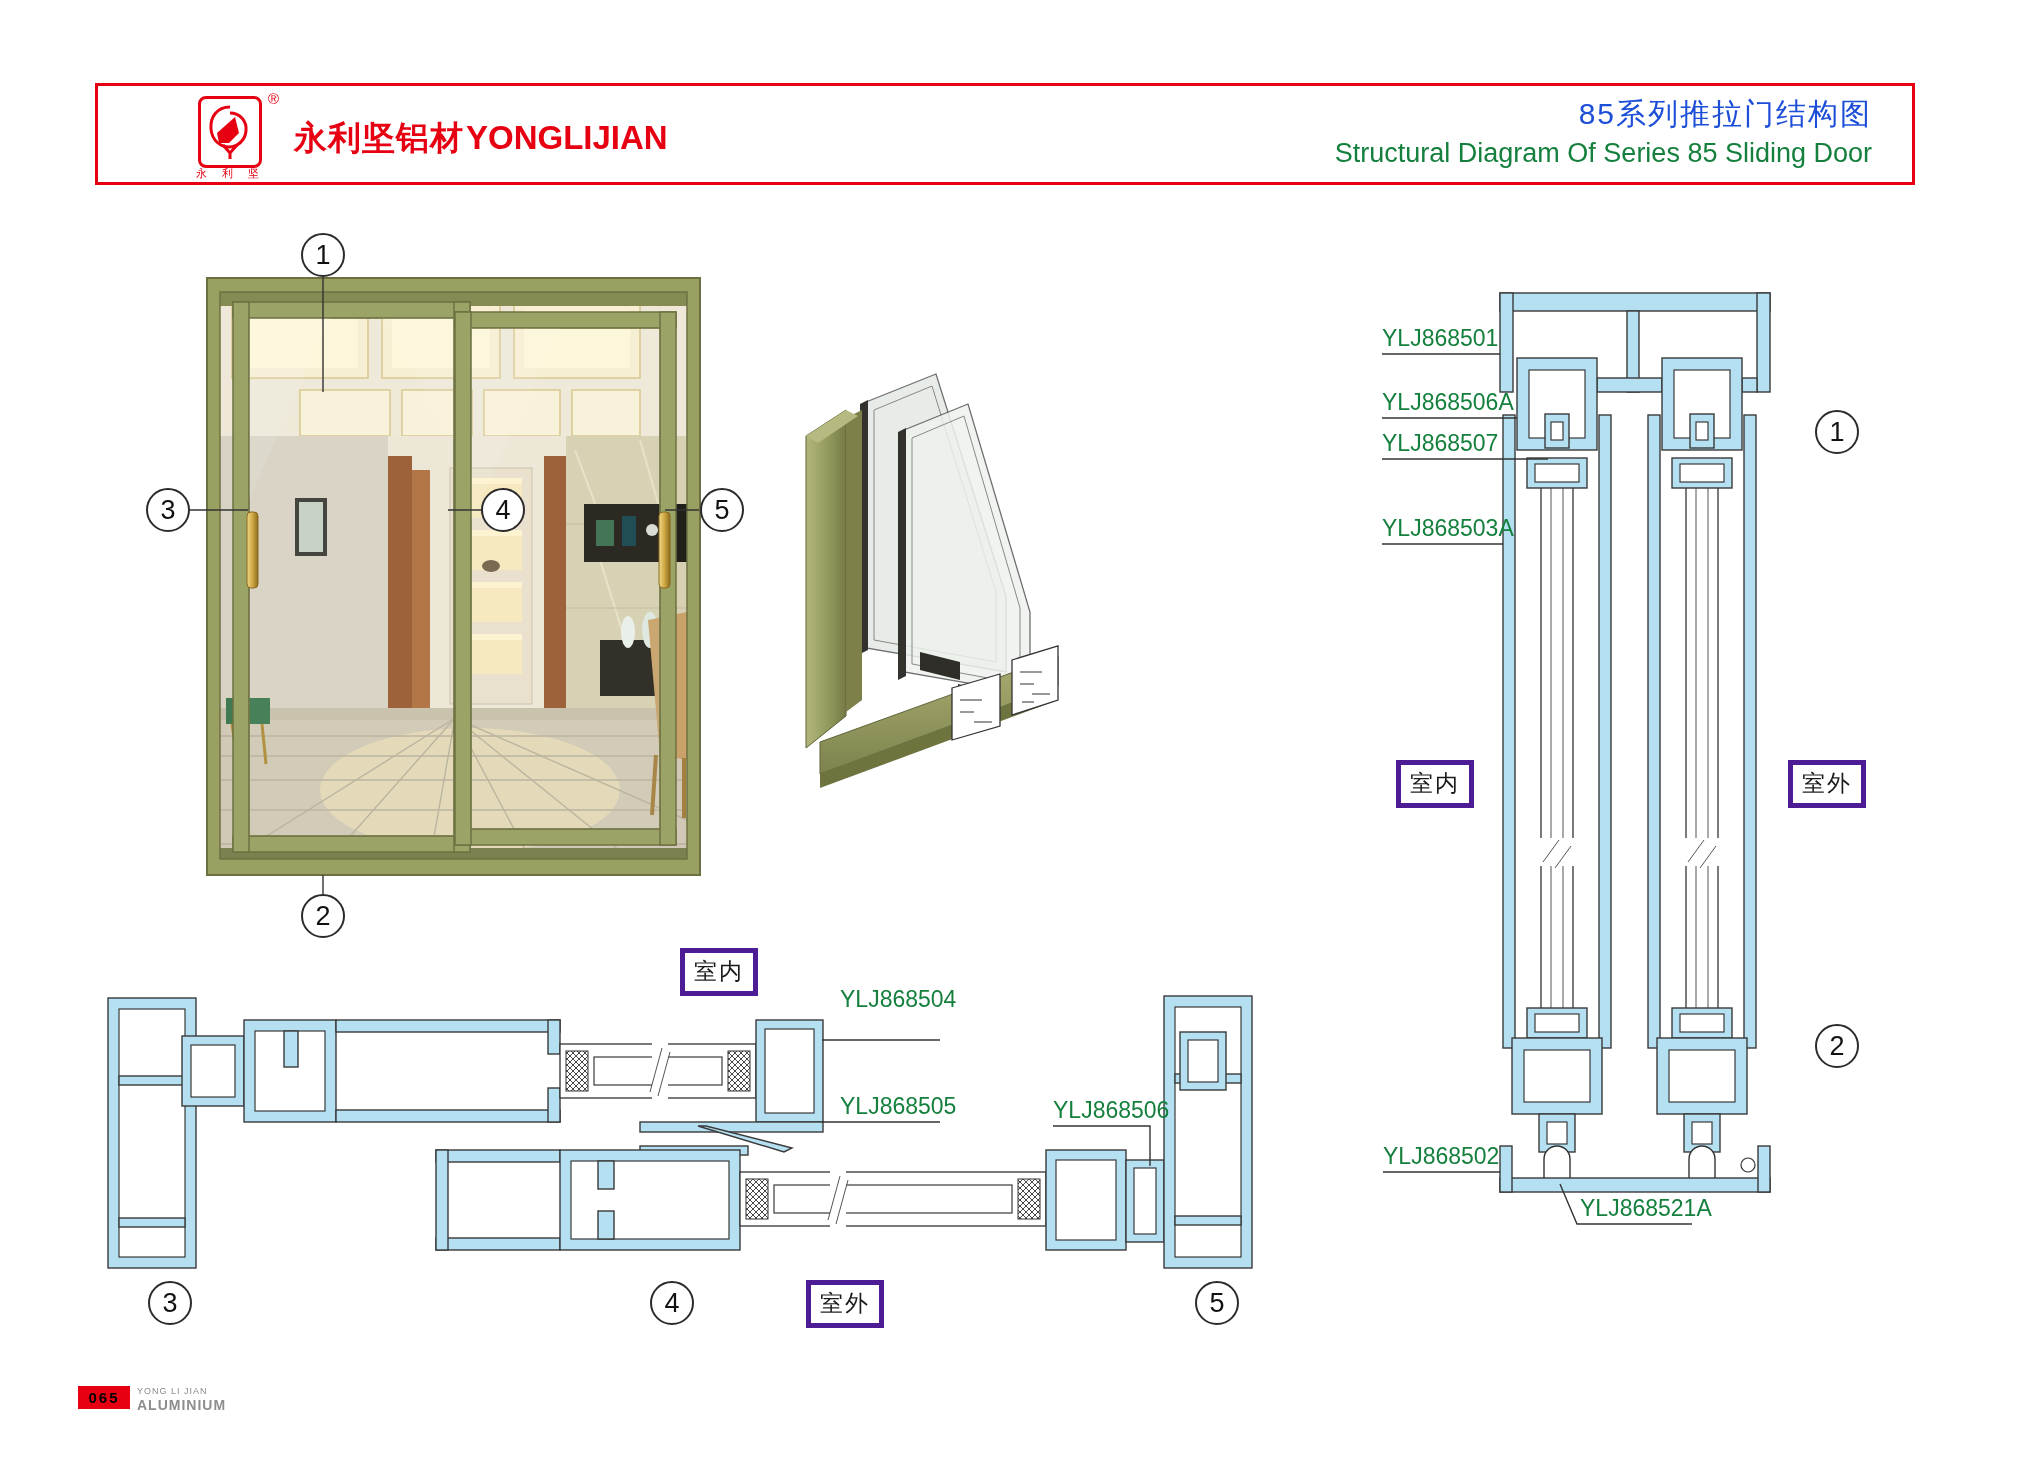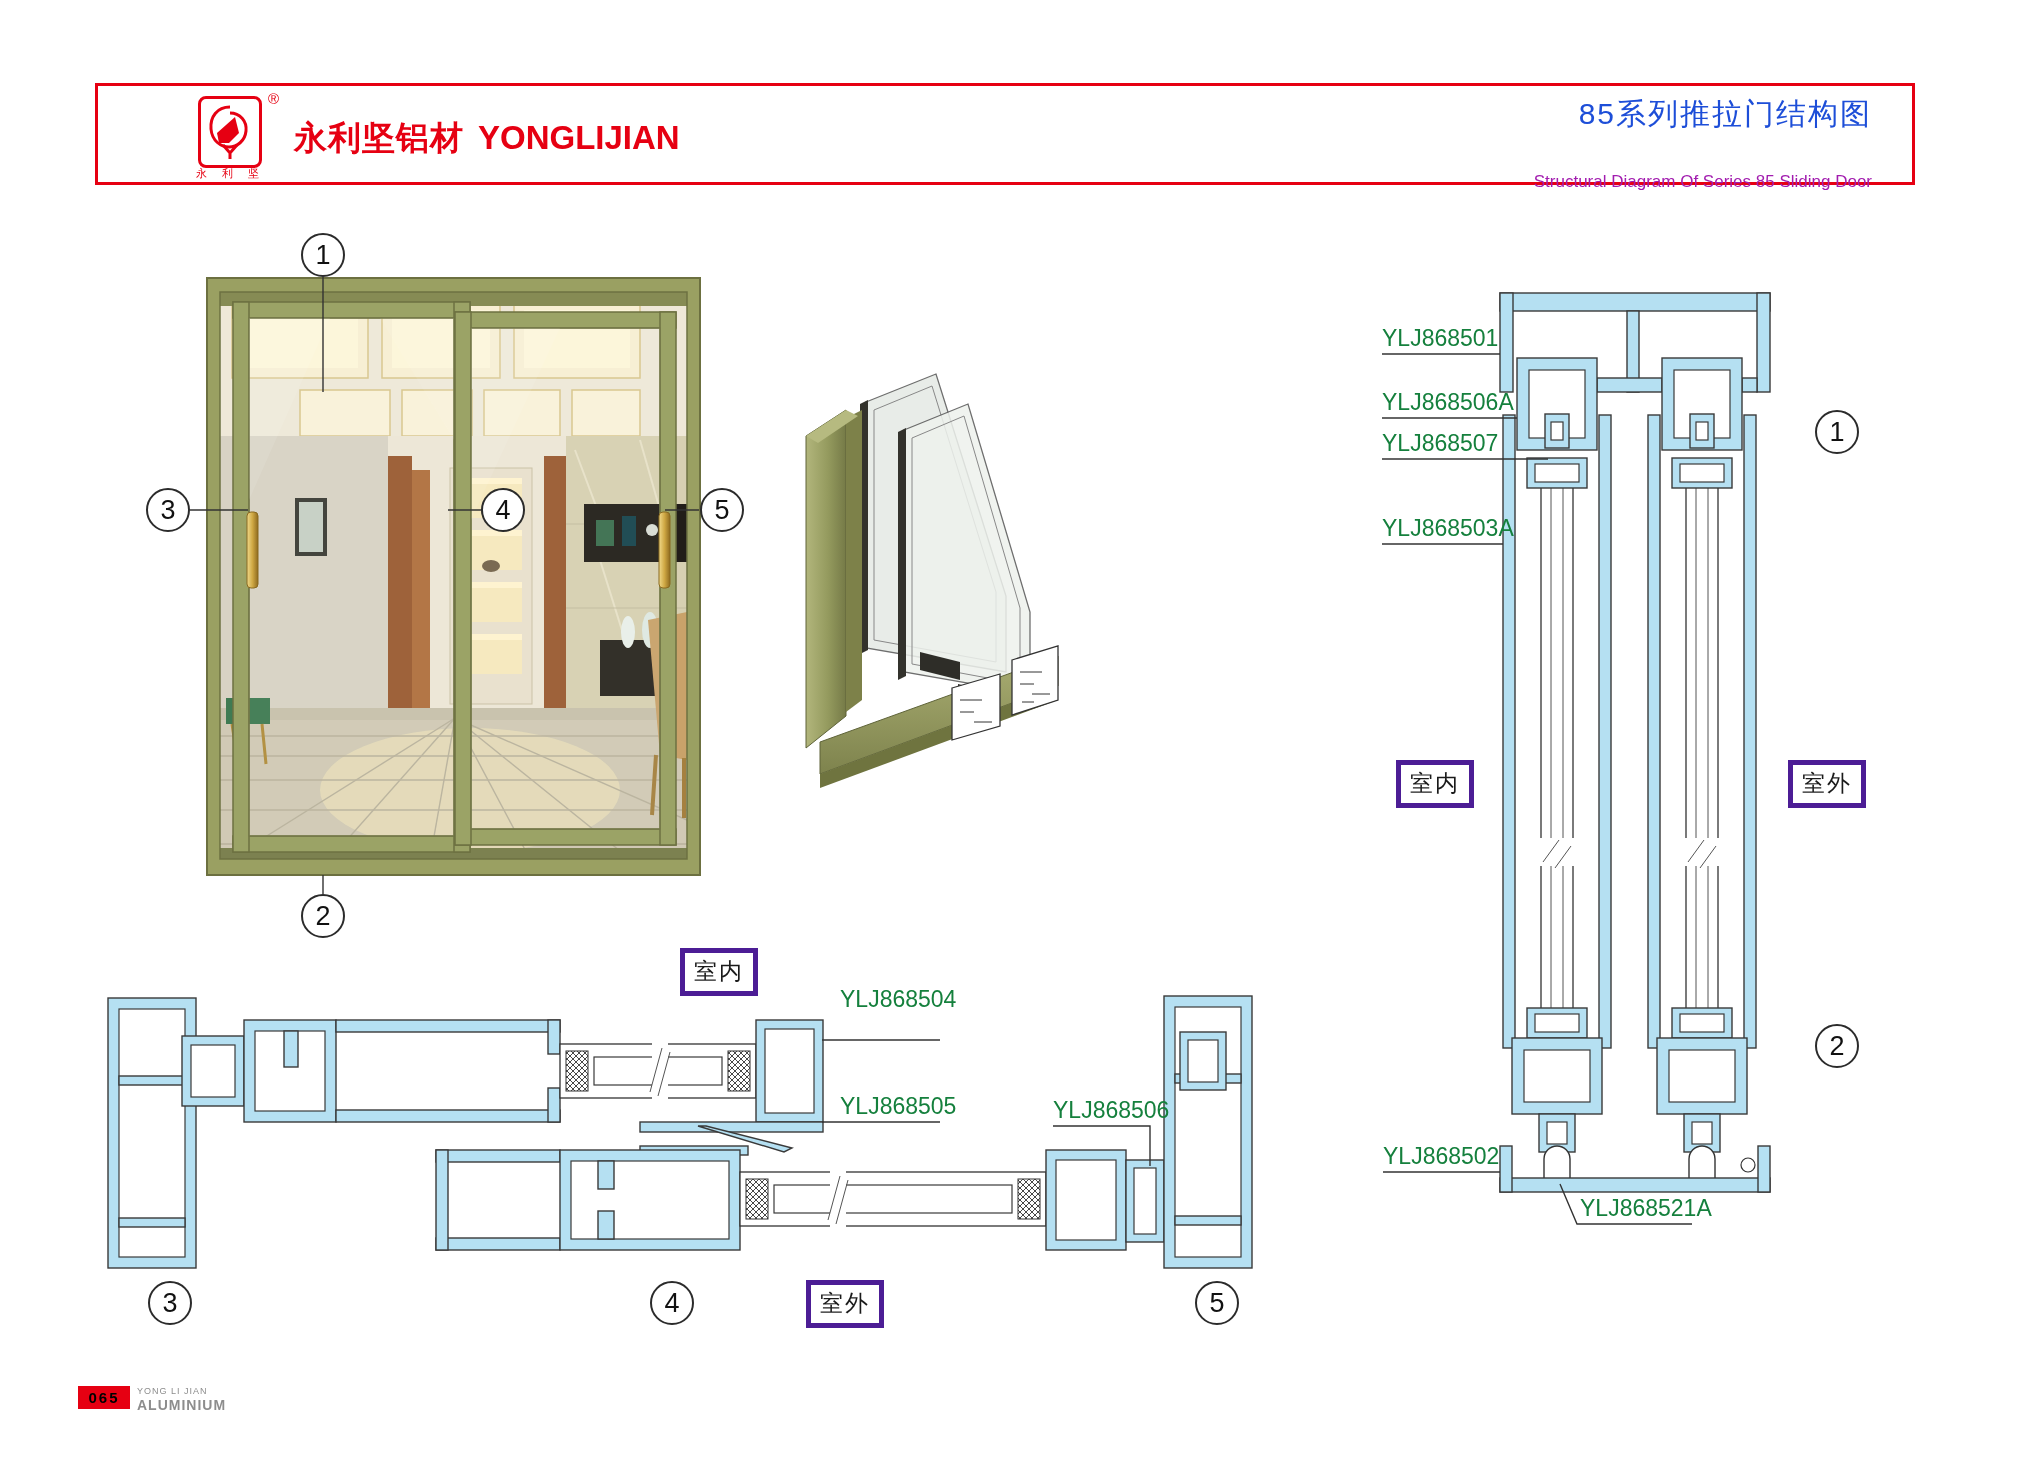--- a/index.html
+++ b/index.html
@@ -6,23 +6,23 @@
   #page{position:relative;width:2027px;height:1457px;background:#ffffff;
         font-family:"Liberation Sans","DejaVu Sans",sans-serif;color:#2b2b2b;overflow:hidden;}
   .abs{position:absolute;}
   
   #hdr{position:absolute;left:95px;top:83px;width:1820px;height:102px;border:3px solid #e60012;box-sizing:border-box;background:#fff;}
   #logo{position:absolute;left:100px;top:10px;width:64px;height:72px;border:3px solid #e60012;border-radius:8px;box-sizing:border-box;}
   #logo svg{position:absolute;left:4px;top:4px;}
   #regmark{position:absolute;left:170px;top:4px;color:#e60012;font-size:15px;}
   #logosub{position:absolute;left:98px;top:80px;width:70px;color:#e60012;font-size:11px;font-weight:normal;letter-spacing:6px;white-space:nowrap;}
   #brand{position:absolute;left:196px;top:30px;font-size:33px;font-weight:bold;color:#e60012;letter-spacing:1px;white-space:nowrap;}
-  #brand .en{margin-left:14px;letter-spacing:0px;}
+  #brand .en{margin-left:2px;letter-spacing:0px;}
   #titlecn{position:absolute;right:40px;top:8px;font-size:30px;color:#1d4ed8;letter-spacing:2px;text-align:right;}
-  #titleen{position:absolute;right:40px;top:52px;font-size:17px;color:#a21caf;text-align:right;margin-top:34px;}
+  #titleen{position:absolute;right:40px;top:52px;font-size:27px;color:#15803d;text-align:right;}
   
   .plabel{position:absolute;font-size:23px;color:#15803d;white-space:nowrap;line-height:1.1;}
   .boxlabel{position:absolute;border:5px solid #4c1d95;background:#fff;font-size:23px;color:#1a1a1a;
             padding:3px 9px 4px 9px;letter-spacing:2px;white-space:nowrap;box-sizing:border-box;}
   .callout{position:absolute;width:44px;height:44px;border:2px solid #2b2b2b;border-radius:50%;background:#fff;
            box-sizing:border-box;display:flex;align-items:center;justify-content:center;font-size:27px;color:#111;}
   
   #pagenum{position:absolute;left:78px;top:1386px;width:52px;height:23px;background:#e60012;color:#000000;
            font-size:15px;font-weight:bold;display:flex;align-items:center;justify-content:center;letter-spacing:2px;}
   #ft1{position:absolute;left:137px;top:1386px;font-size:9px;color:#8d8d8d;letter-spacing:1px;}

